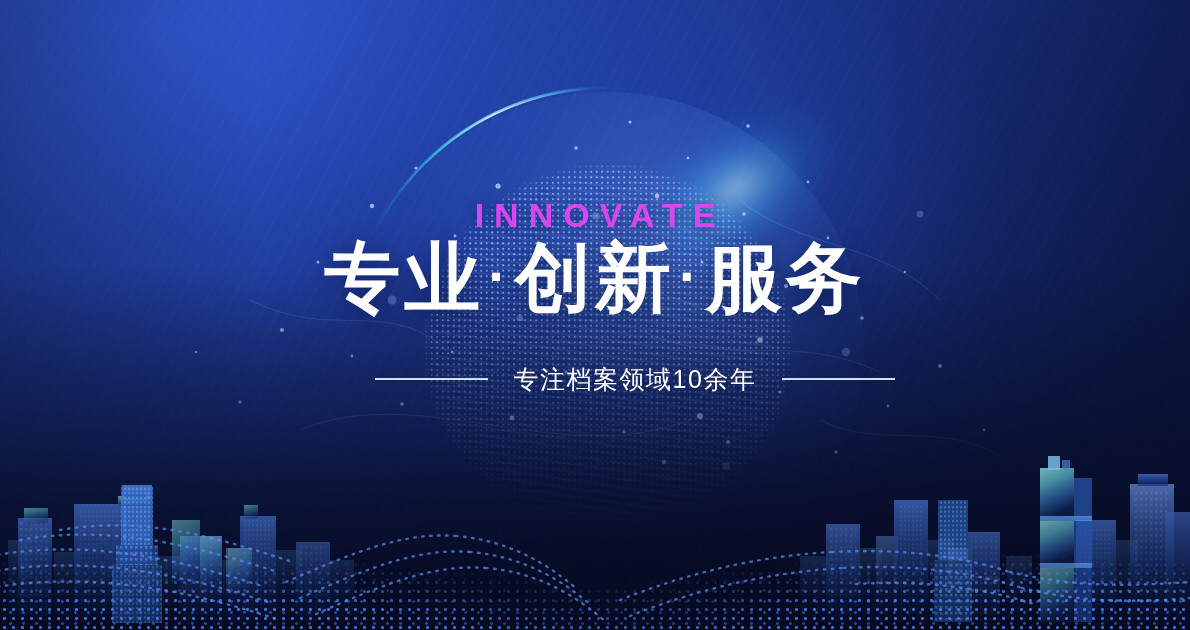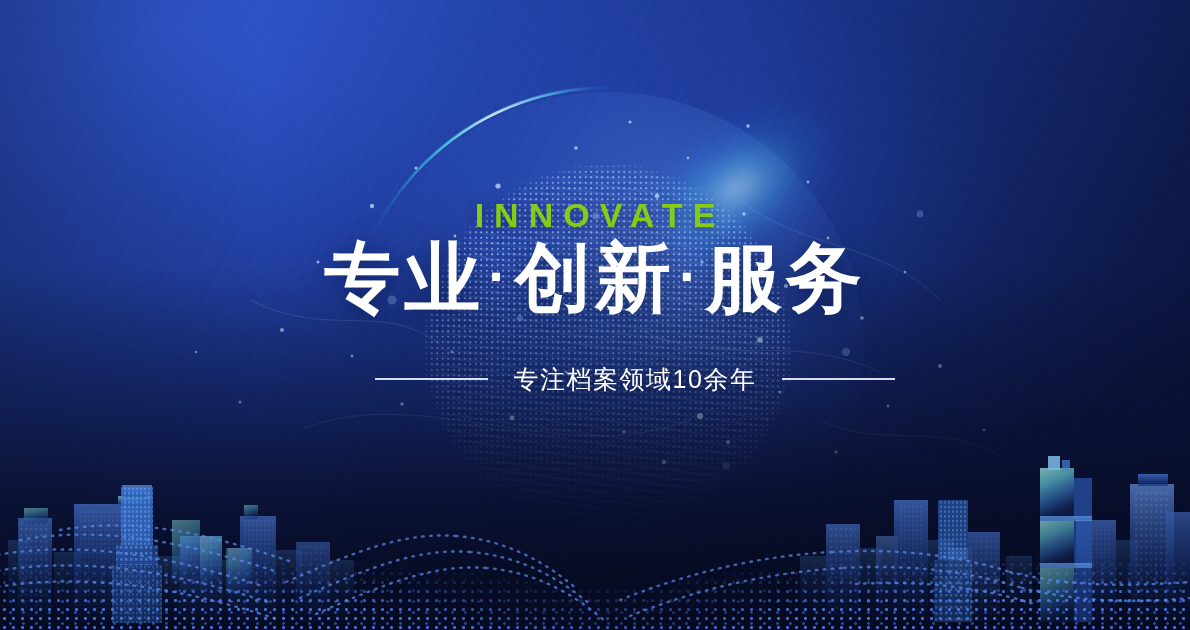--- a/index.html
+++ b/index.html
@@ -201,21 +201,21 @@
     width: 1190px;
     text-align: center;
     z-index: 20;
   }
 
   .kicker {
     position: absolute;
     top: 194px;
     left: 0;
     width: 1190px;
-    color: #84cc16;
+    color: #d946ef;
     font-size: 34px;
     font-weight: bold;
     letter-spacing: 10px;
     text-indent: 10px;
     line-height: 42px;
     text-shadow: 0 2px 14px rgba(6,16,60,0.55);
   }
 
   .headline {
     position: absolute;

